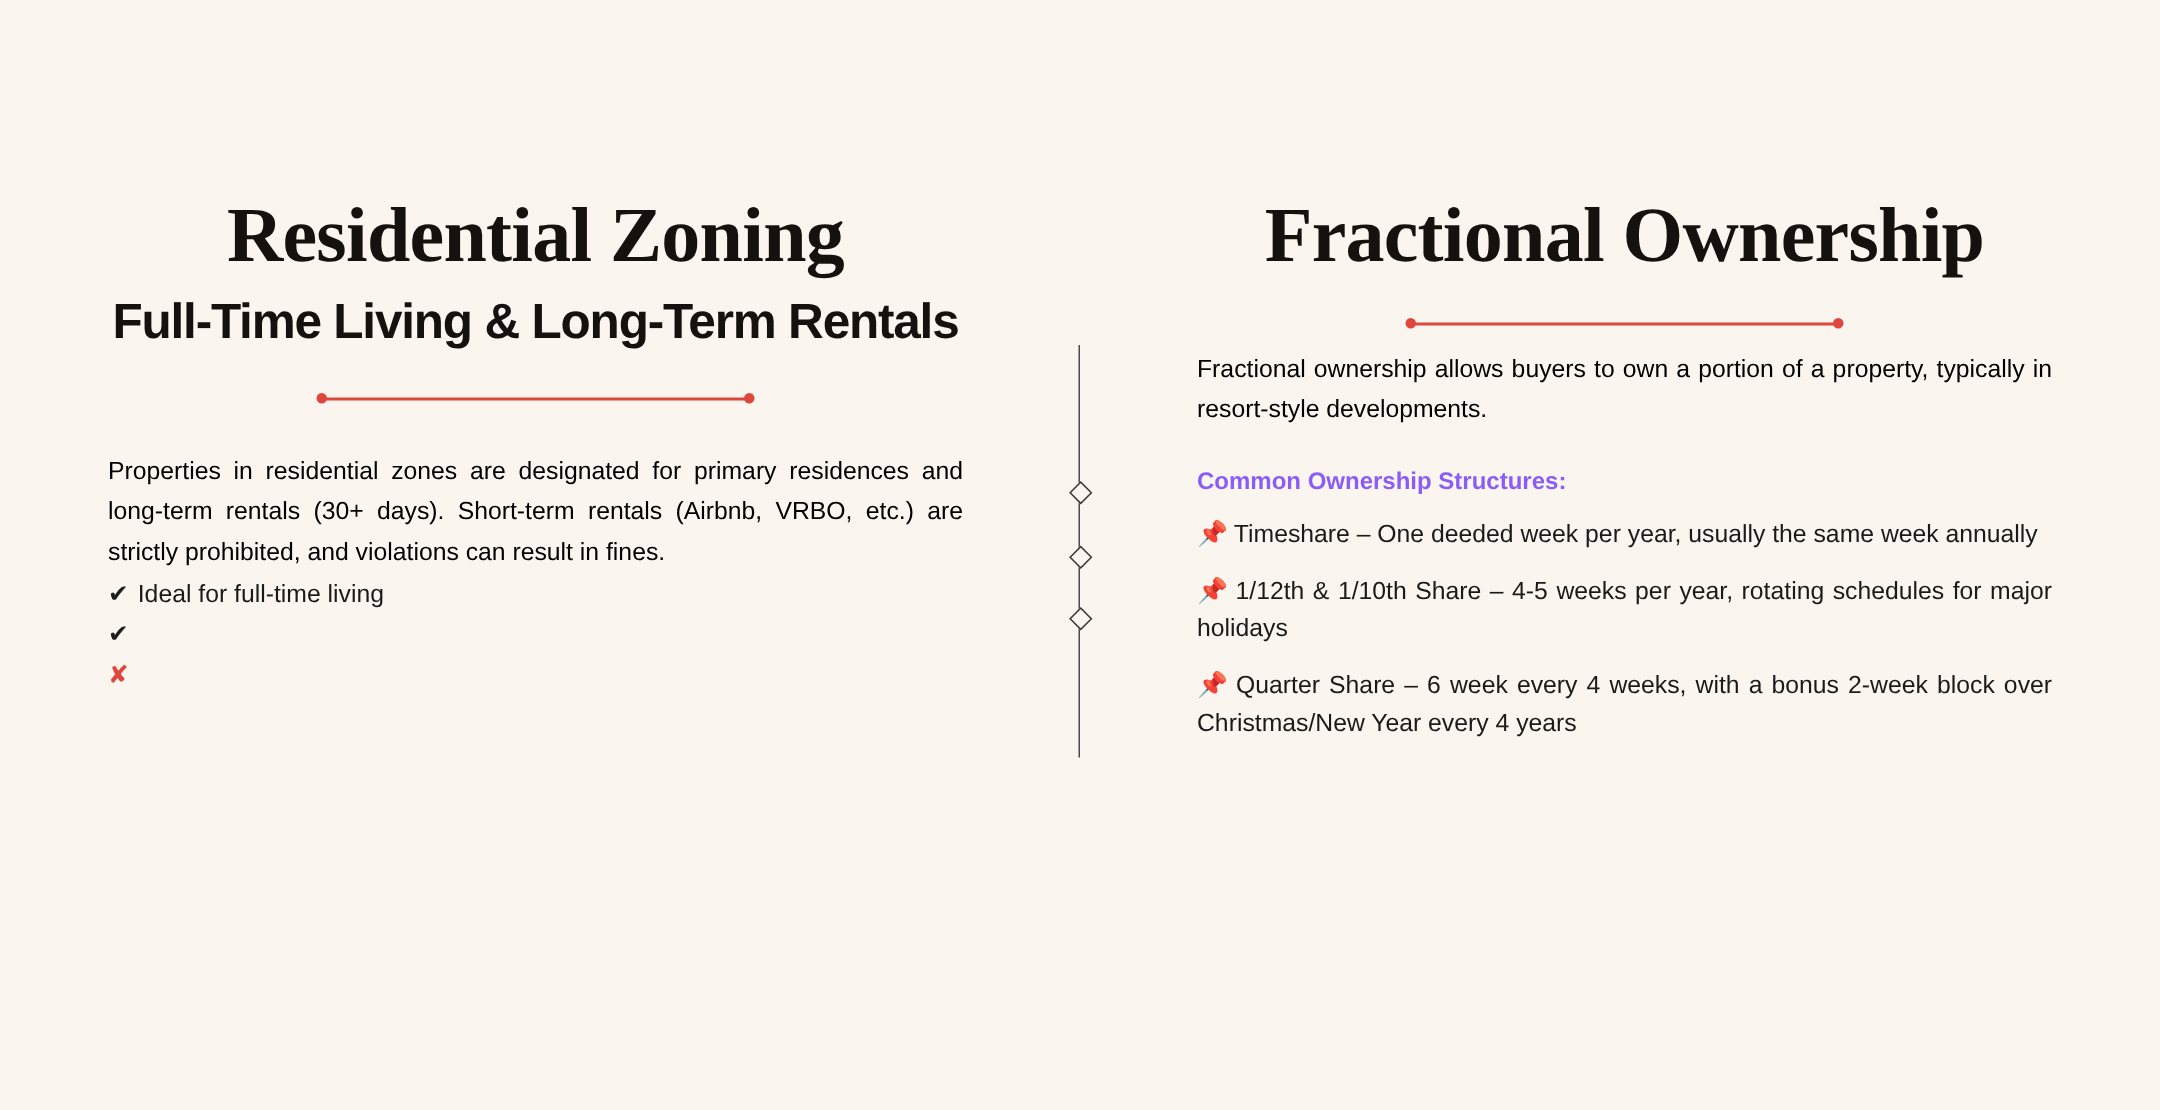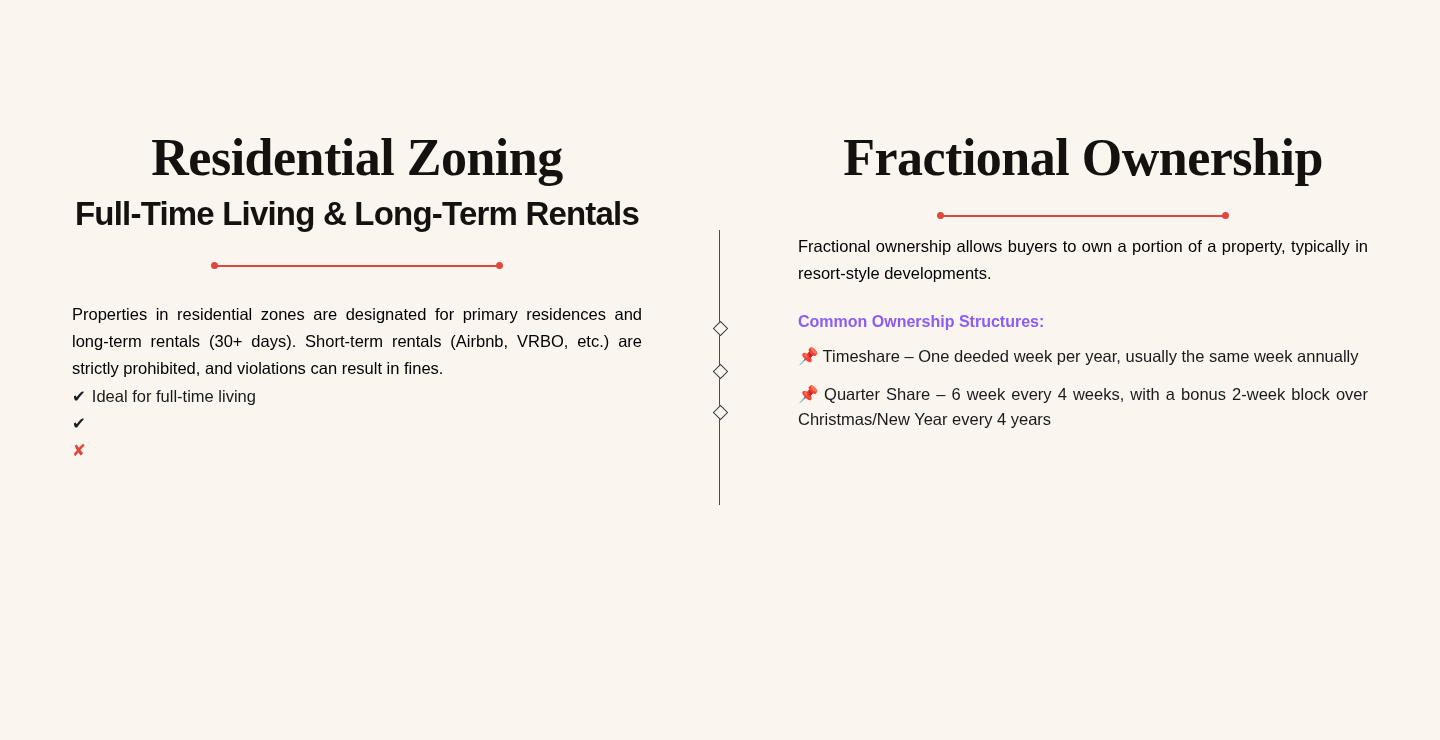--- a/index.html
+++ b/index.html
@@ -209,18 +209,21 @@
 
     <p class="body-text">Fractional ownership allows buyers to own a portion of a property, typically in resort-style developments.</p>
 
     <p class="section-label">Common Ownership Structures:</p>
 
     <ul class="list-flow">
       <li>
         <span class="glyph glyph-pin">📌</span><span>Timeshare – One deeded week per year, usually the same week annually</span>
       </li>
       <li>
+        <span class="glyph glyph-pin">📌</span><span>1/12th &amp; 1/10th Share – 4-5 weeks per year, rotating schedules for major holidays</span>
+      </li>
+      <li>
         <span class="glyph glyph-pin">📌</span><span>Quarter Share – 6 week every 4 weeks, with a bonus 2-week block over Christmas/New Year every 4 years</span>
       </li>
     </ul>
   </div>
 
 </div>
 
 </body></html>

